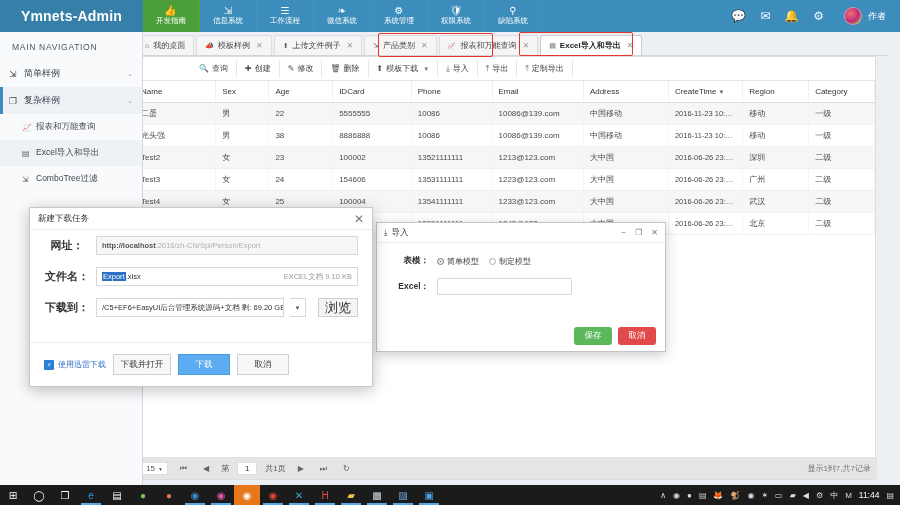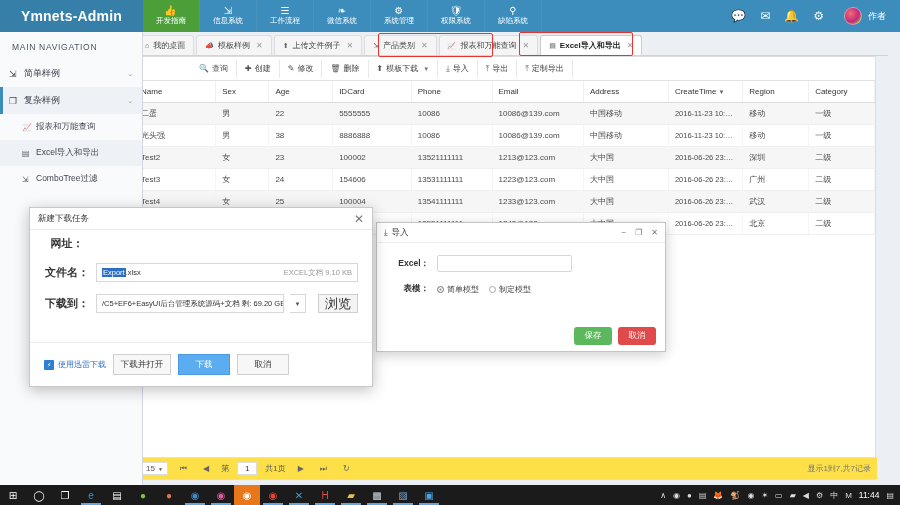--- a/index.html
+++ b/index.html
@@ -134,21 +134,21 @@
     border-bottom: 1px solid #f0f0f0; border-right: 1px solid #f5f5f5;
     white-space: nowrap; overflow: hidden; text-overflow: ellipsis;
   }
   .grid tr.alt td { background: #f6f6f6; }
   .grid td.ct { line-height: 1.25; font-size: 7.5px; }
   .sorticon { font-size: 6px; color: #666; margin-left: 2px; }
 
   
   .pager {
     position: absolute; bottom: 0; left: 0; width: 742px; height: 22px;
-    border-top: 1px solid #e0e0e0; background: #fde047;
+    border-top: 1px solid #e0e0e0; background: #e5e5e5;
     display: flex; align-items: center; padding: 0 6px; gap: 8px;
   }
   .pg-select {
     display: flex; align-items: center; gap: 3px; font-size: 8px; color: #555;
     border: 1px solid #ddd; background: #fff; padding: 1px 4px; cursor: pointer;
   }
   .pg-btn { font-size: 8px; color: #666; padding: 0 4px; cursor: pointer; }
   .pg-label { font-size: 8px; color: #555; }
   .pg-input {
     width: 20px; font-size: 8px; border: 1px solid #ddd; text-align: center;
@@ -537,50 +537,54 @@
       <span style="font-size:8px">⤓</span>
       <span>导入</span>
       <span class="di-wins">
         <span>−</span>
         <span>❐</span>
         <span>✕</span>
       </span>
     </div>
     <div class="di-body">
       <div class="di-row">
-        <span class="di-lab">Excel：</span>
-        <input class="di-input" value="" style="">
-      </div>
-      <div class="di-row">
         <span class="di-lab">表模：</span>
         <span class="radio-group">
           <span class="radio">
             <span class="rd on"></span>
             <span>简单模型</span>
           </span>
           <span class="radio">
             <span class="rd"></span>
             <span>制定模型</span>
           </span>
         </span>
       </div>
+      <div class="di-row">
+        <span class="di-lab">Excel：</span>
+        <input class="di-input" value="" style="">
+      </div>
     </div>
     <div class="di-foot">
       <div class="di-btn save">保存</div>
       <div class="di-btn cancel">取消</div>
     </div>
   </div>
 
   <div class="dlg-download">
     <div class="dd-title">
       <span>新建下载任务</span>
       <span class="dd-close">✕</span>
     </div>
     <div class="dd-row">
       <span class="dd-lab">网址：</span>
+      <span class="dd-field">
+        <b>http://localhost</b>
+          <span>:2016/zh-CN/Spl/Person/Export</span>
+      </span>
     </div>
     <div class="dd-row">
       <span class="dd-lab">文件名：</span>
       <span class="dd-field white">
         <span class="sel-text">Export</span>
           <span>.xlsx</span>
         <span class="dd-meta">EXCEL文档 9.10 KB</span>
       </span>
     </div>
     <div class="dd-row">

